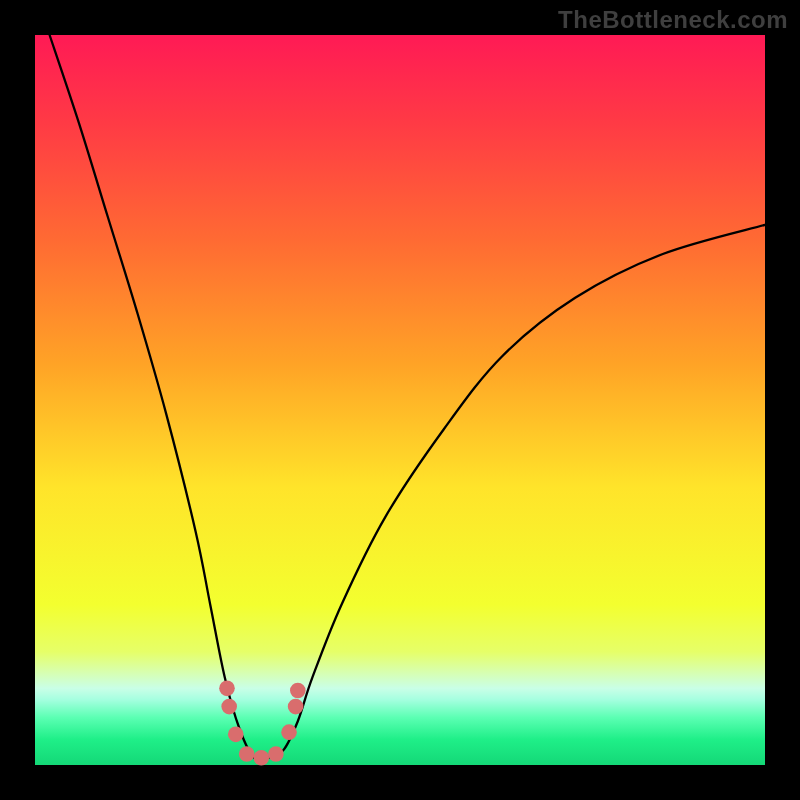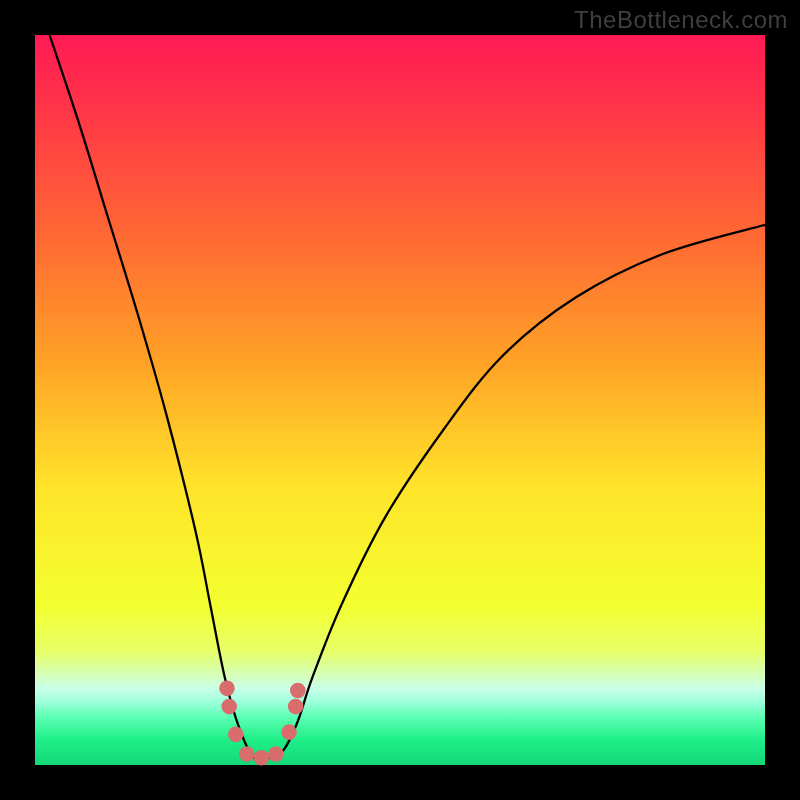--- a/index.html
+++ b/index.html
@@ -18,21 +18,21 @@
     height: 800px;
     background: #000;
   }
   .watermark {
     position: absolute;
     top: 6px;
     right: 12px;
     color: #3f3f3f;
     font-family: Arial, Helvetica, sans-serif;
     font-size: 24px;
-    font-weight: 400;
+    font-weight: 700;
     letter-spacing: 0.5px;
     user-select: none;
   }
   svg {
     position: absolute;
     top: 0;
     left: 0;
   }
 </style>
 </head>

